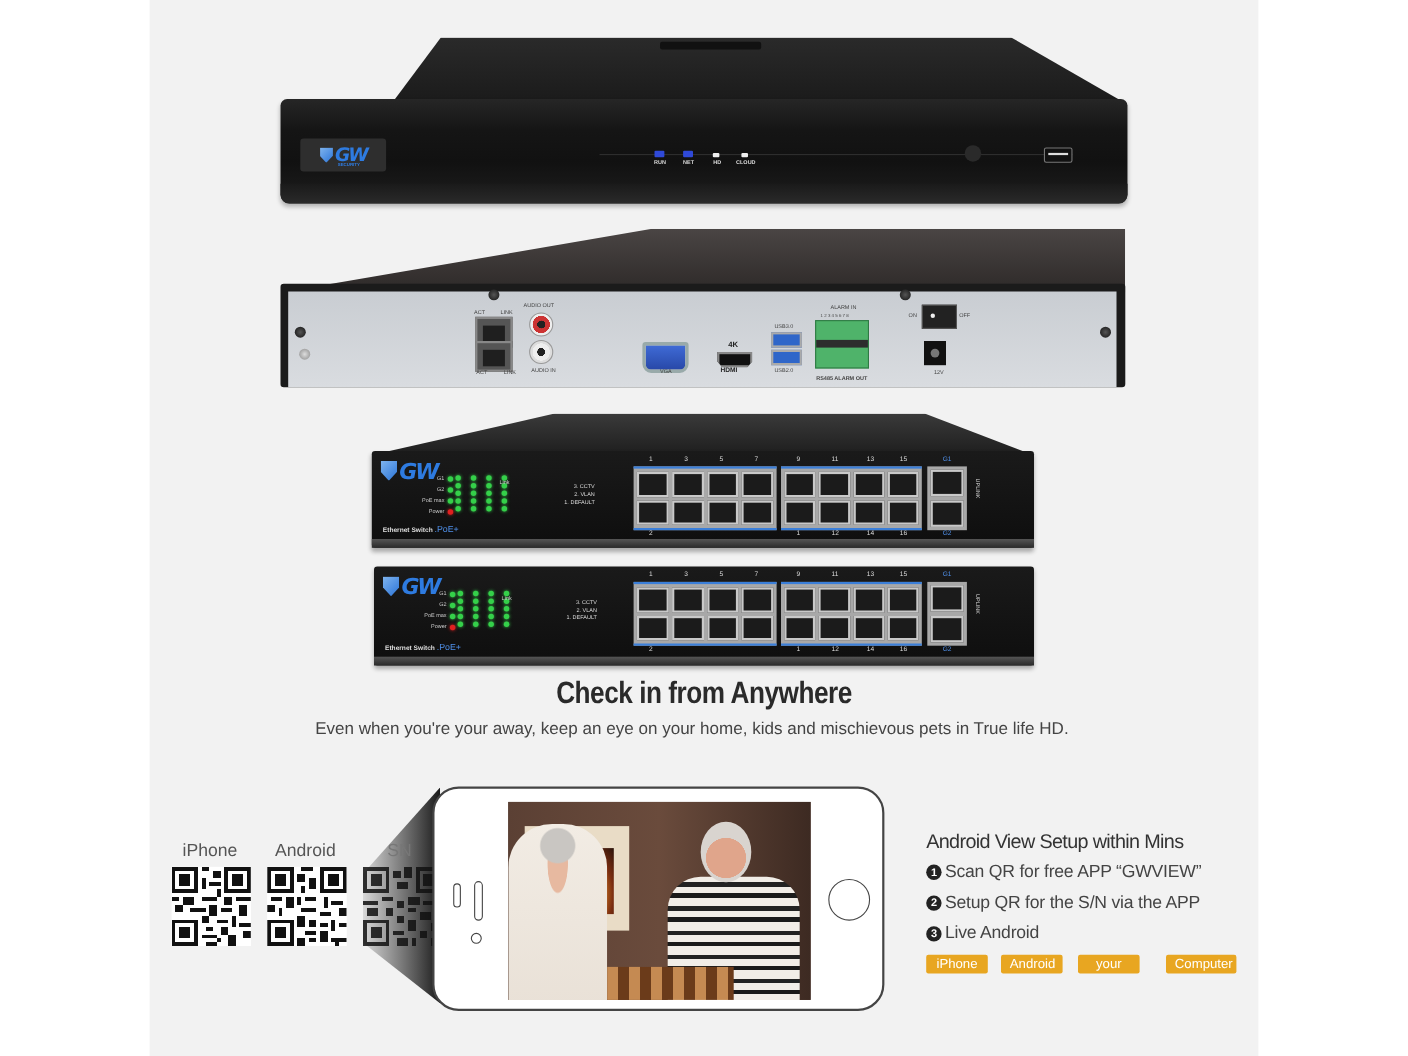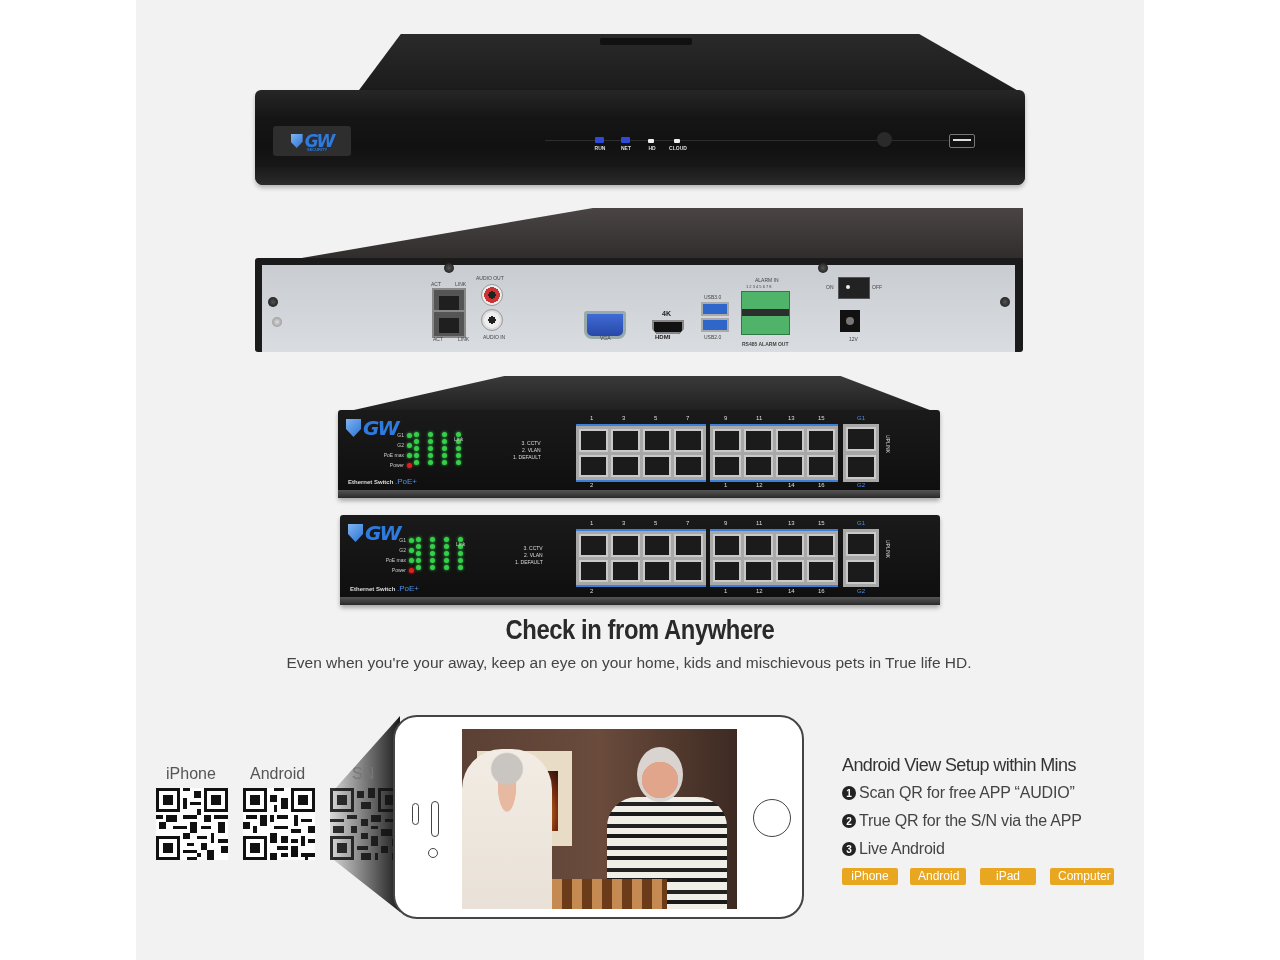--- a/index.html
+++ b/index.html
@@ -407,28 +407,28 @@
       <div class="man-head"></div>
     </div>
     <div class="chess"></div>
   </div>
   <span class="home"></span>
 </div>
 
 <div class="setup-title">Android View Setup within Mins</div>
 <div class="step" style="top:784px">
   <span class="num">1</span>
-  <span>Scan QR for free APP “AUDIO”</span>
+  <span>Scan QR for free APP “GWVIEW”</span>
 </div>
 <div class="step" style="top:812px">
   <span class="num">2</span>
-  <span>True QR for the S/N via the APP</span>
+  <span>Setup QR for the S/N via the APP</span>
 </div>
 <div class="step" style="top:840px">
   <span class="num">3</span>
   <span>Live Android</span>
 </div>
 <div class="chips">
   <span class="chip" style="width:40px">iPhone</span>
   <span class="chip" style="width:40px">Android</span>
-  <span class="chip" style="width:36px;margin-left:2px">iPad</span>
-  <span class="chip" style="width:48px;margin-left:2px">Computer</span>
+  <span class="chip" style="width:36px;margin-left:2px">your</span>
+  <span class="chip" style="width:48px;margin-left:12px">Computer</span>
 </div>
 
 </body></html>

